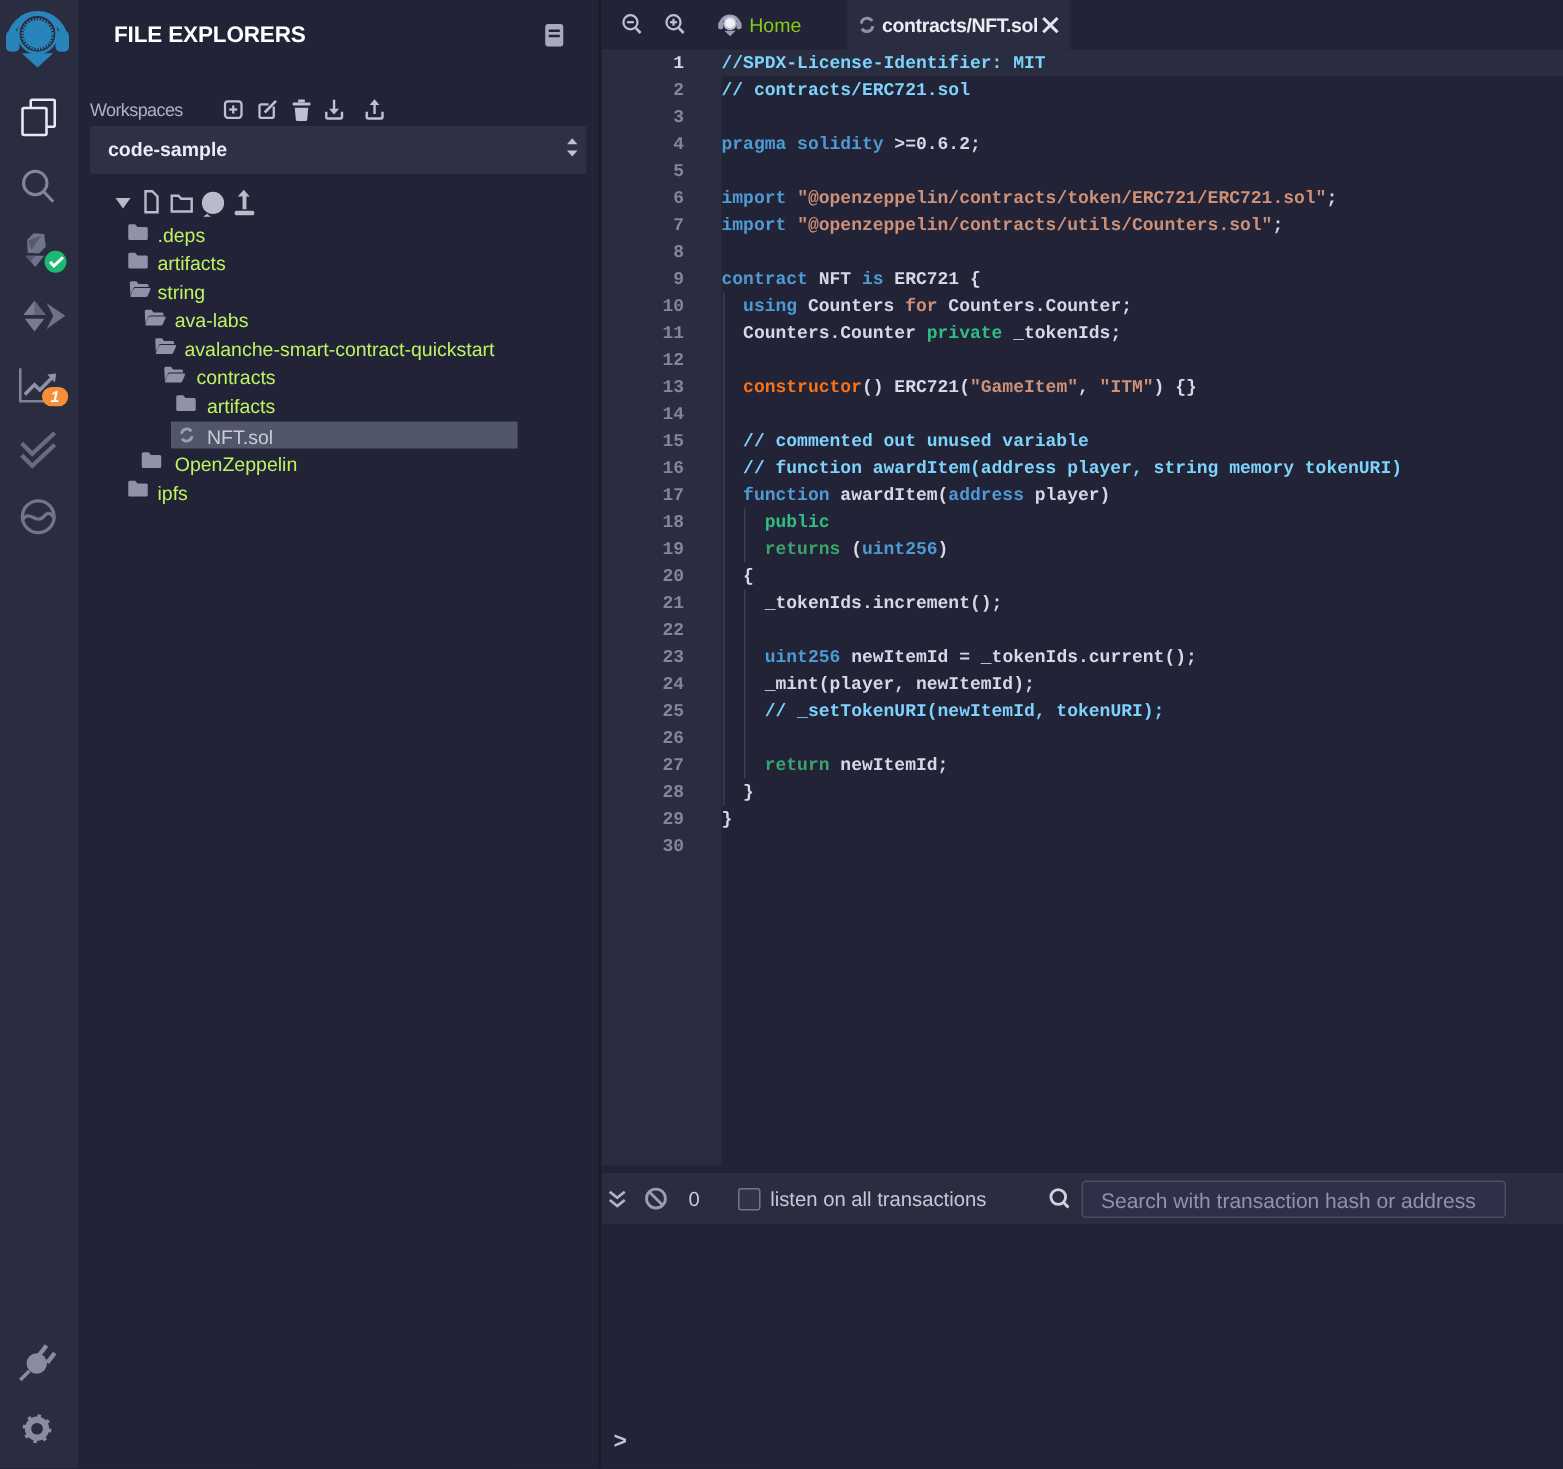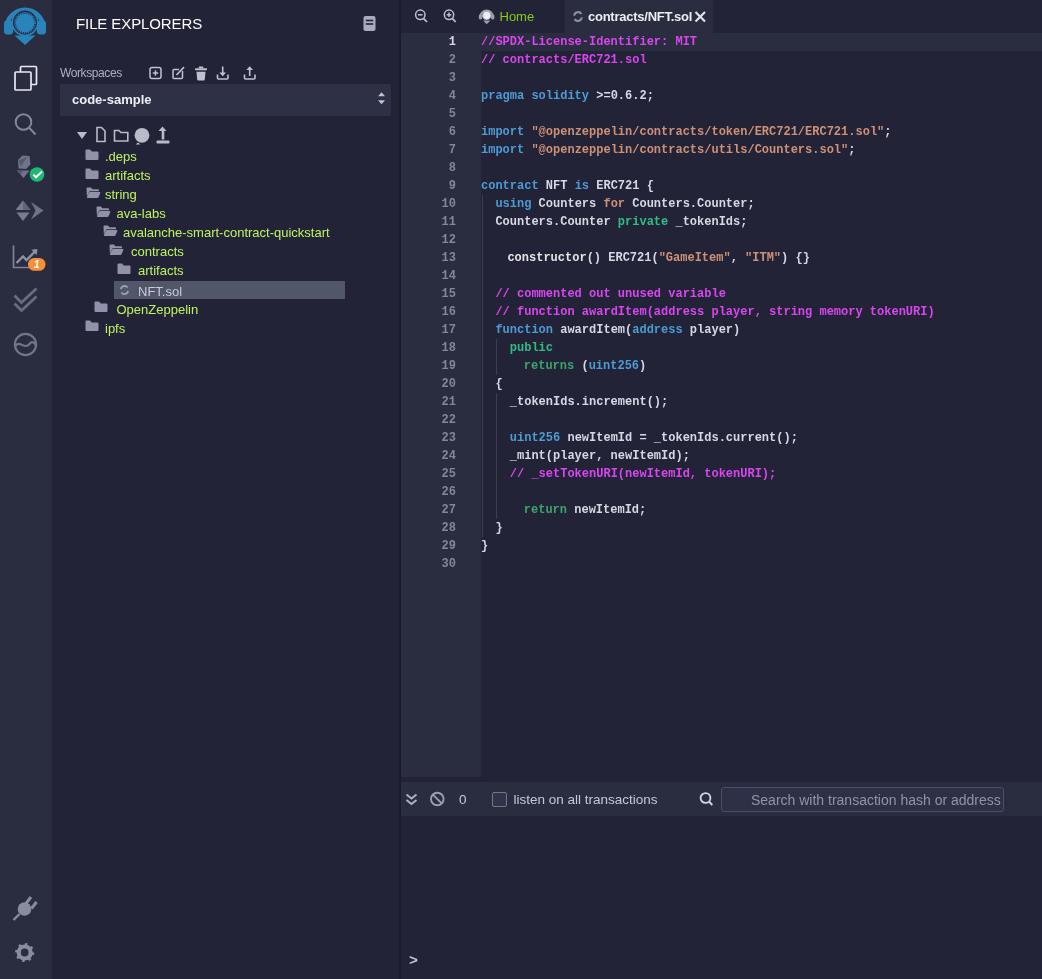--- a/index.html
+++ b/index.html
@@ -13,36 +13,36 @@
   #activetab { left:565px; top:0; width:148px; height:33px; background:#2a2c3f; }
   #gutter { left:401px; top:33px; width:80px; height:744px; background:#2a2c3f; }
   #line1hl { left:481px; top:33px; width:561px; height:18px; background:#2a2c3f; }
   pre, .mono { font-family:"Liberation Mono", monospace; }
   #nums { left:401px; top:33px; width:55px; text-align:right; white-space:pre;
           font:700 12px/18px "Liberation Mono", monospace; color:#83859c; }
   #nums .cur { color:#d6d8e5; }
   #code { left:481px; top:33px; font:12px/18px "Liberation Mono", monospace;
           color:#d6d8e5; font-weight:700; }
   #code span { font-weight:700; }
-  .c { color:#d946ef;text-align:center; } .k { color:#4d9bd4; } .g { color:#3aa46c;margin-left:14px; }
-  .G { color:#2fbd84;margin-top:44px; } .s { color:#ce9178; } .p { color:#e5e5e5;margin-left:12px; }
+  .c { color:#7dd3fc;text-align:center; } .k { color:#4d9bd4; } .g { color:#3aa46c; }
+  .G { color:#2fbd84;margin-top:44px; } .s { color:#ce9178; } .p { color:#f97316; }
   .guide { width:1px; background:#3b3d52; }
   #termbar { left:401px; top:782px; width:641px; height:34px; background:#2a2c3f; }
   #termbody { left:401px; top:816px; width:641px; height:163px; background:#222336; }
   #dragbar { left:401px; top:777px; width:641px; height:5px; background:#222336; }
   .ui { color:#a4a6ba; font-size:13px; }
   #wsselect { left:60px; top:84px; width:331px; height:32px; background:#2e3045;
               border-radius:2px; }
   #wsselect .txt { position:absolute; left:12px; top:8px; font-size:13px; font-weight:700;
                    color:#eceef6; }
   .treetxt { position:absolute; font-size:13px; color:#bef264; white-space:nowrap; }
   #nfthl { left:114px; top:281px; width:231px; height:18px; background:#515669; }
   #terminput { left:721px; top:787px; width:283px; height:25px; background:#2e3047;
                border:1px solid #4b4d6a; border-radius:3px; }
-  #terminput .ph { position:absolute; left:12px; top:4px; font-size:14px; color:#9193a9;margin-left:17px; }
+  #terminput .ph { position:absolute; left:12px; top:4px; font-size:14px; color:#9193a9; }
 </style>
 </head>
 <body>
 <div class="abs" id="rail"></div>
 <div class="abs" id="panel"></div>
 <div class="abs" id="divider"></div>
 <div class="abs" id="tabbar"></div>
 <div class="abs" id="activetab"></div>
 <div class="abs" id="gutter"></div>
 <div class="abs" id="dragbar"></div>
@@ -113,21 +113,21 @@
     <line x1="26" y1="903.5" x2="31" y2="897" stroke="#898c9e" stroke-width="3"></line>
     <line x1="31.5" y1="908.5" x2="36.5" y2="902" stroke="#898c9e" stroke-width="3"></line>
   </g>
 
   <g fill="none" stroke="#8a8d9f">
     <circle cx="24.7" cy="952.5" r="6" stroke-width="4.2"></circle>
     <circle cx="24.7" cy="952.5" r="8.1" stroke-width="3" stroke-dasharray="2.3 4.06"></circle>
   </g>
 </svg>
 
-<div class="abs" style="left:76px;top:15px;font-size:15px;font-weight:400;color:#ffffff;letter-spacing:-0.1px">FILE EXPLORERS</div>
+<div class="abs" style="left:76px;top:15px;font-size:15px;font-weight:700;color:#ffffff;letter-spacing:-0.1px">FILE EXPLORERS</div>
 <svg class="abs" style="left:361px;top:15px" width="20" height="20" viewBox="0 0 20 20">
   <rect x="2.5" y="1" width="12" height="15" rx="2" fill="#a8abbf"></rect>
   <line x1="4.8" y1="5.5" x2="12.2" y2="5.5" stroke="#222336" stroke-width="1.6"></line>
   <line x1="4.8" y1="9" x2="12.2" y2="9" stroke="#222336" stroke-width="1.6"></line>
 </svg>
 <div class="abs ui" style="left:60px;top:66px;font-size:12px;letter-spacing:-0.4px;color:#aeb0c2">Workspaces</div>
 <svg class="abs" style="left:146px;top:64px" width="120" height="18" viewBox="0 0 120 18">
 
   <g fill="none" stroke="#bfc1d2" stroke-width="1.5">
     <rect x="4" y="3.5" width="11" height="11" rx="2"></rect>

